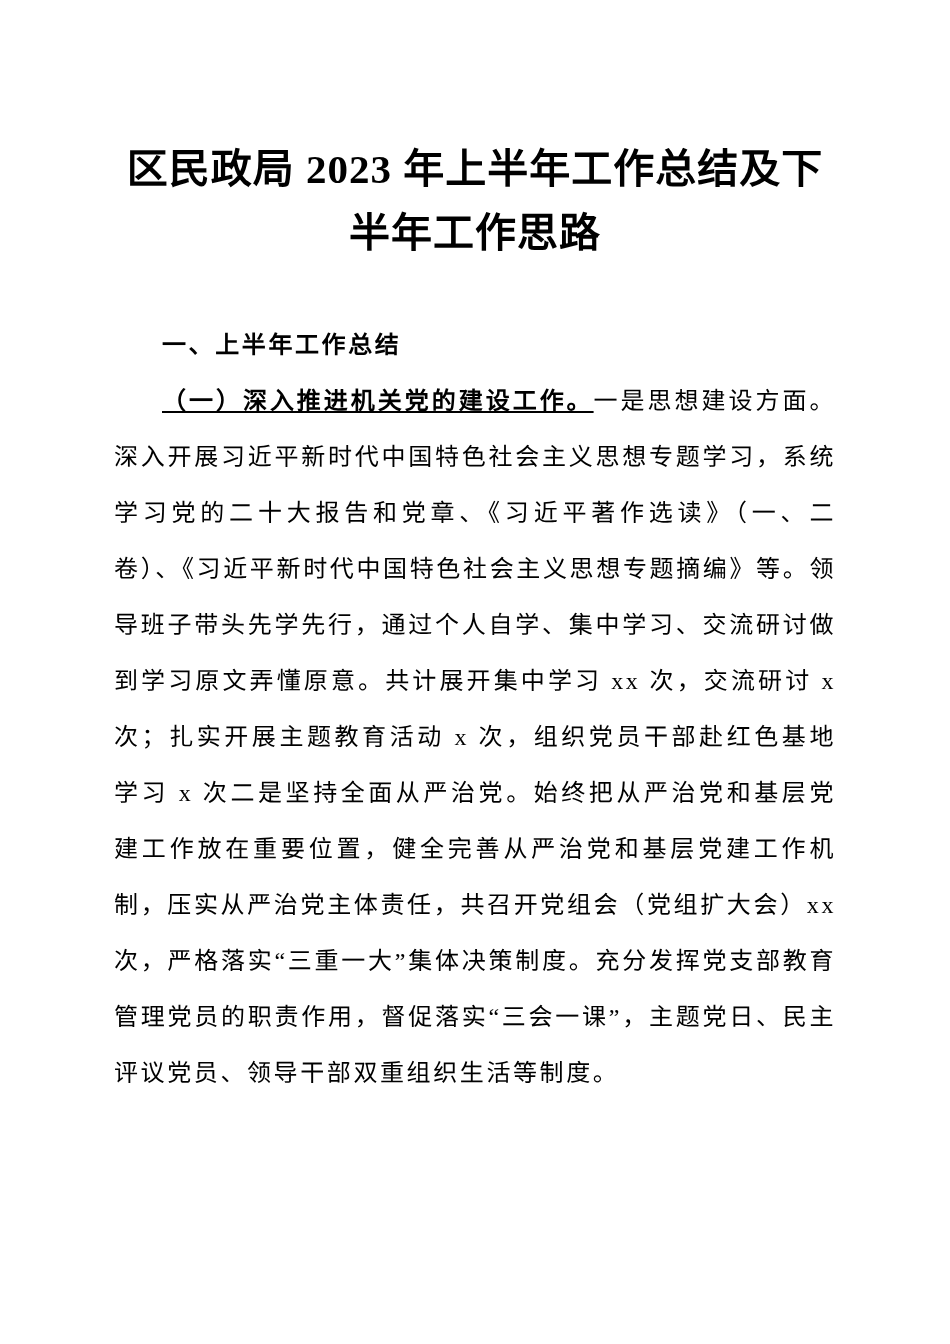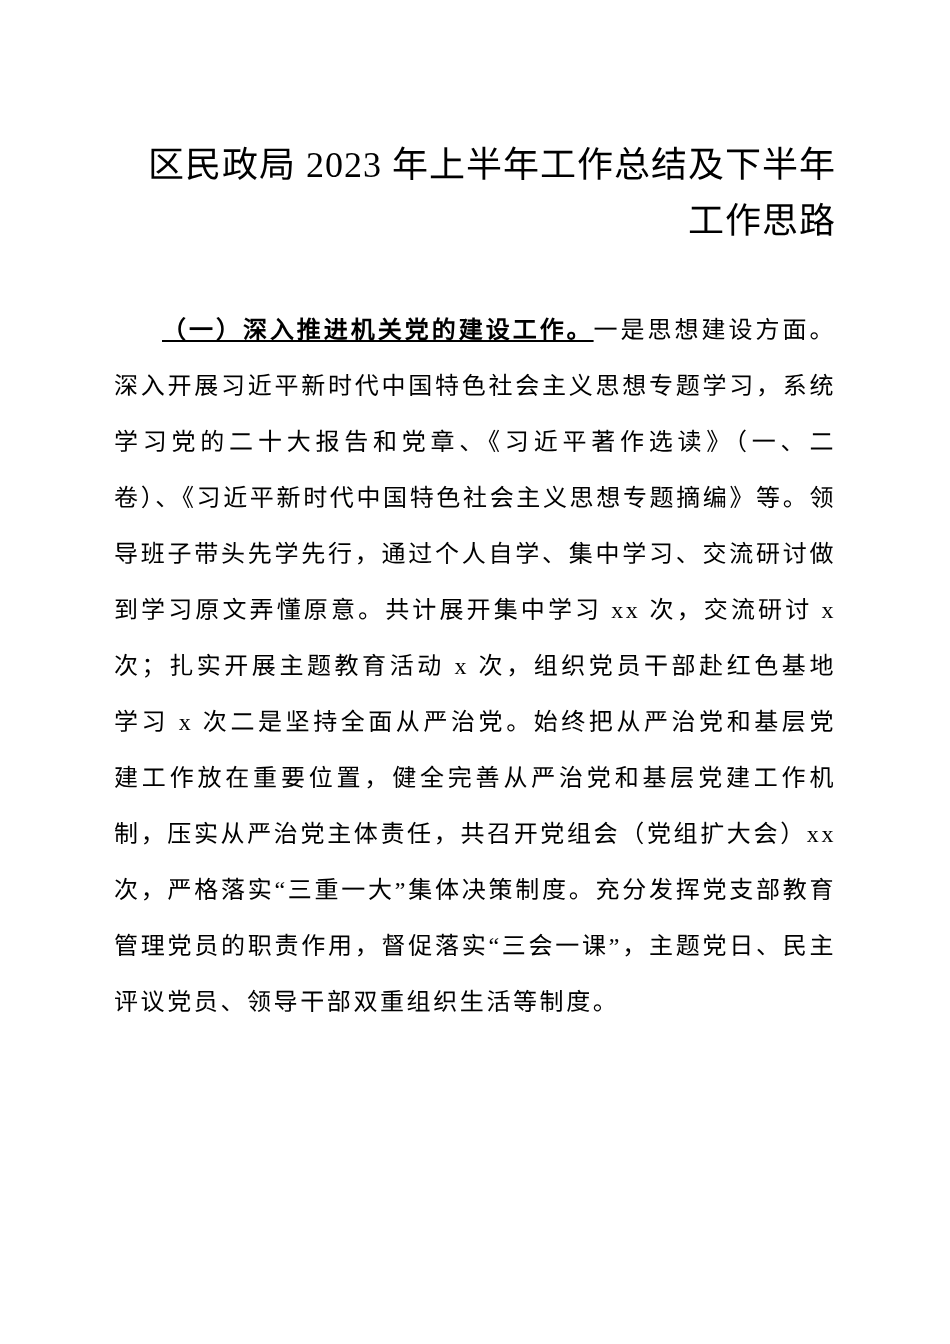--- a/index.html
+++ b/index.html
@@ -10,23 +10,23 @@
   }
   .page {
     width: 950px;
     height: 1344px;
     margin: 0 auto;
     background: #ffffff;
     padding: 138px 114px 60px 114px;
     overflow: hidden;
   }
   .doc-title {
-    font-size: 36px;
-    font-weight: normal;
-    text-align: right;
+    font-size: 41px;
+    font-weight: bold;
+    text-align: center;
     line-height: 1.55;
     letter-spacing: 1px;
     margin-bottom: 52px;
   }
   .doc-body .para {
     font-size: 24px;
     line-height: 56px;
     letter-spacing: 2.6px;
     text-align: justify;
     text-indent: 2em;
@@ -38,15 +38,16 @@
     font-weight: bold;
     text-decoration: underline;
   }
 </style>
 </head>
 <body>
 
 <div class="page">
   <h1 class="doc-title">区民政局 2023 年上半年工作总结及下半年工作思路</h1>
   <div class="doc-body" id="doc-body">
+      <p class="para heading">一、上半年工作总结</p>
       <p class="para body"><span class="lead">（一）深入推进机关党的建设工作。</span>一是思想建设方面。深入开展习近平新时代中国特色社会主义思想专题学习，系统学习党的二十大报告和党章、《习近平著作选读》（一、二卷）、《习近平新时代中国特色社会主义思想专题摘编》等。领导班子带头先学先行，通过个人自学、集中学习、交流研讨做到学习原文弄懂原意。共计展开集中学习 xx 次，交流研讨 x 次；扎实开展主题教育活动 x 次，组织党员干部赴红色基地学习 x 次二是坚持全面从严治党。始终把从严治党和基层党建工作放在重要位置，健全完善从严治党和基层党建工作机制，压实从严治党主体责任，共召开党组会（党组扩大会）xx 次，严格落实“三重一大”集体决策制度。充分发挥党支部教育管理党员的职责作用，督促落实“三会一课”，主题党日、民主评议党员、领导干部双重组织生活等制度。</p>
     </div>
 </div>
 
 </body></html>

